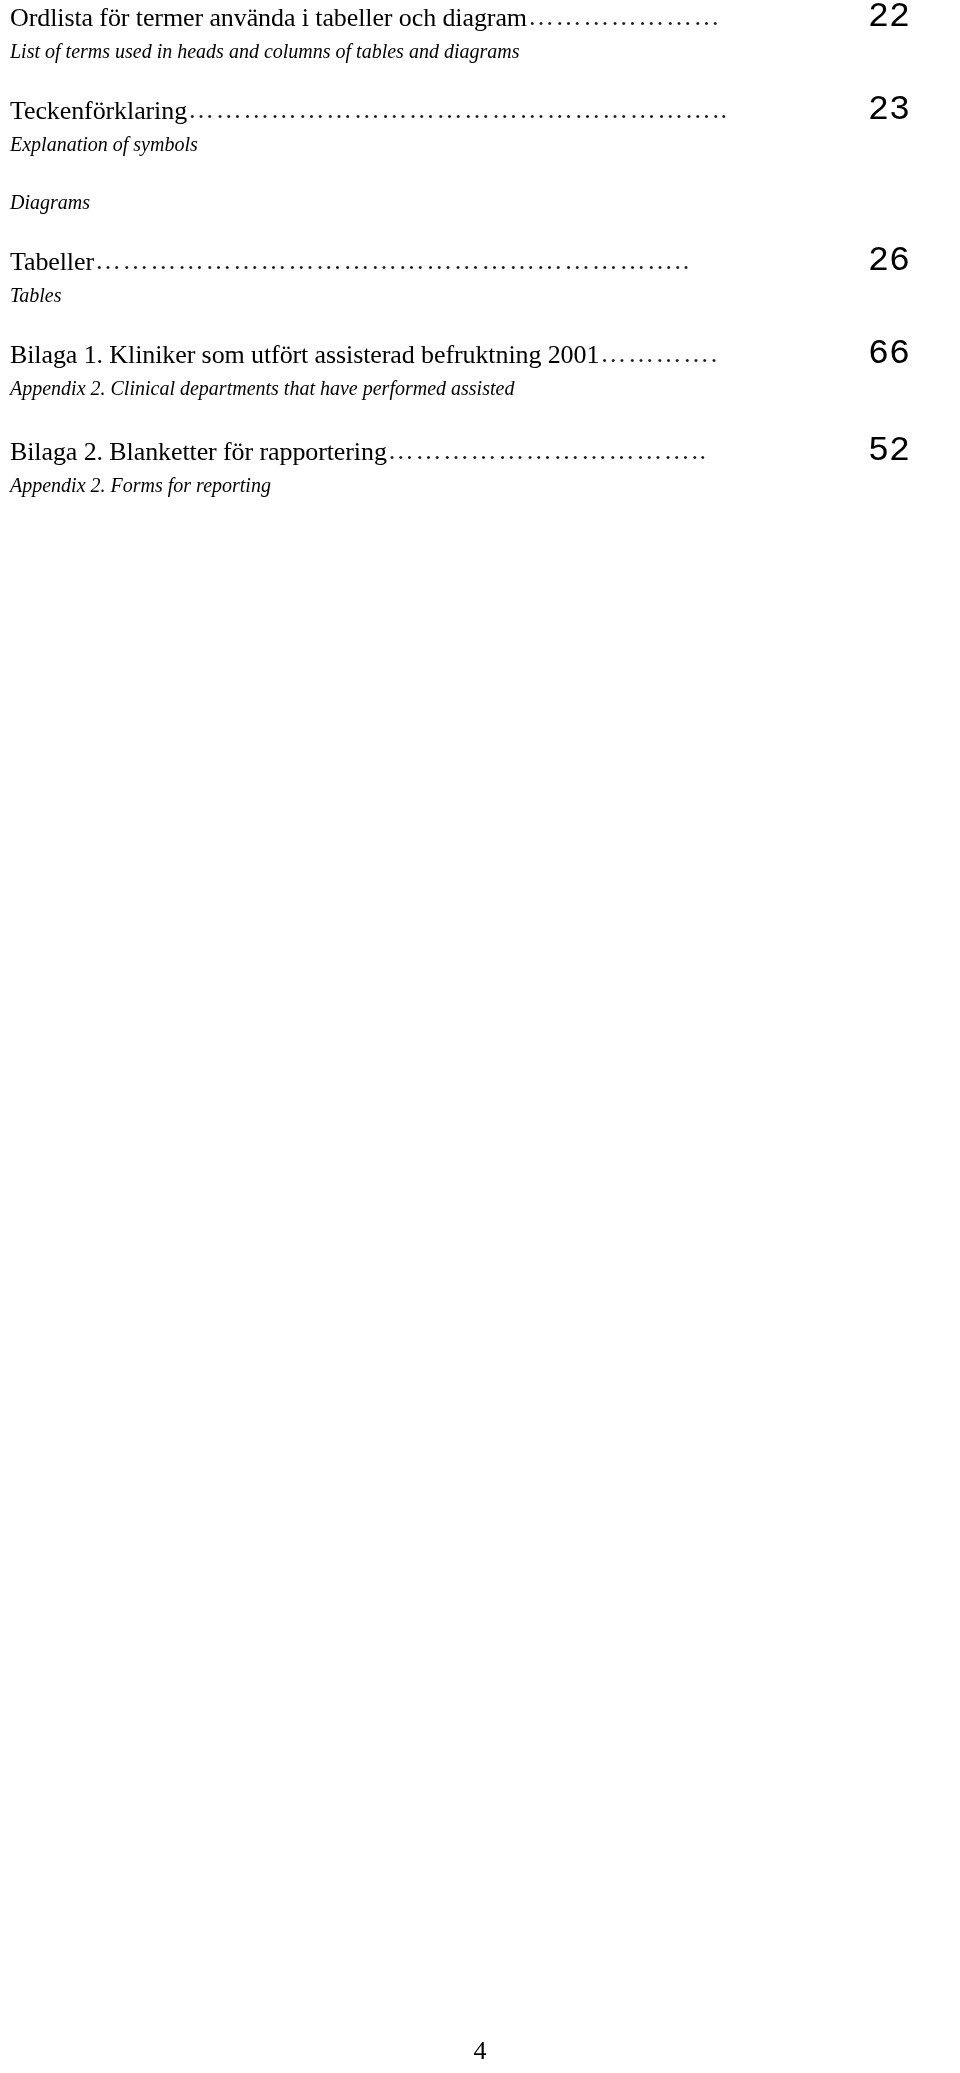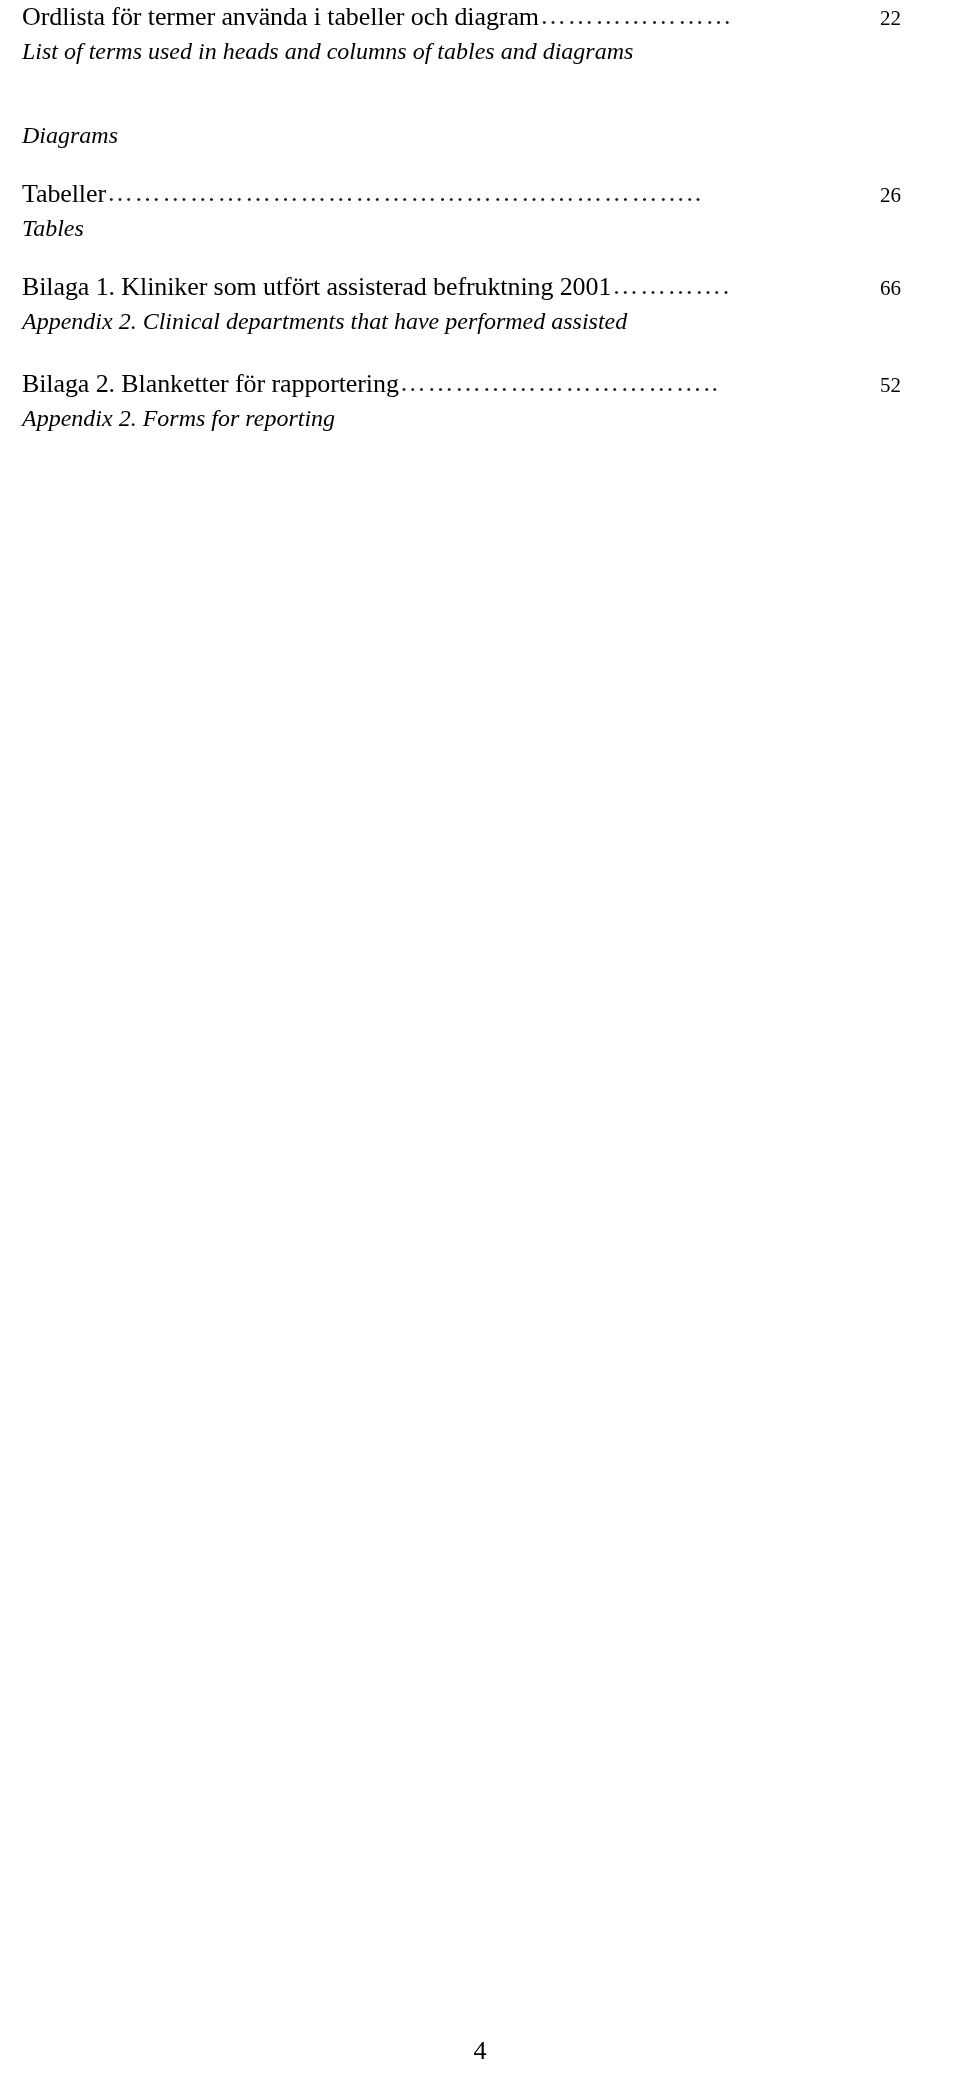--- a/index.html
+++ b/index.html
@@ -11,21 +11,21 @@
     width: 960px;
     height: 2073px;
     position: relative;
     font-family: "Liberation Serif", "DejaVu Serif", serif;
     color: #000000;
     overflow: hidden;
   }
 
   #toc {
     position: absolute;
-    left: 22px;
+    left: 10px;
     top: 0px;
     width: 912px;
   }
 
   .toc-entry {
     width: 100%;
   }
 
   
   .toc-line {
@@ -52,29 +52,30 @@
     min-width: 0;
     margin-left: 1px;
     position: relative;
     top: -1px;
   }
 
   .toc-page {
     flex: 0 0 auto;
     width: 54px;
     text-align: left;
-    font-size: 21px;
+    font-size: 35px;
     padding-left: 32px;
     box-sizing: content-box;
+    font-family: Liberation Mono, monospace;
   }
 
   
   .toc-sub {
     font-style: italic;
-    font-size: 24px;
+    font-size: 20px;
     line-height: 32px;
     width: 760px;
   }
 
   .toc-sub-line {
     display: block;
   }
   .gap-md { height: 26px; }
   .gap-lg { height: 30px; }
 
@@ -99,20 +100,30 @@
       <span class="toc-dots">…………………</span>
       <span class="toc-page">22</span>
     </div>
     <div class="toc-sub">
       <span class="toc-sub-line">List of terms used in heads and columns of tables and diagrams</span>
     </div>
   </div>
 
   <div class="gap-md"></div>
 
+  <div class="toc-entry">
+    <div class="toc-line">
+      <span class="toc-title">Teckenförklaring</span>
+      <span class="toc-dots">…………………………………………………..</span>
+      <span class="toc-page">23</span>
+    </div>
+    <div class="toc-sub">
+      <span class="toc-sub-line">Explanation of symbols</span>
+    </div>
+  </div>
 
   <div class="gap-md"></div>
 
   <div class="toc-entry">
     <div class="toc-sub">
       <span class="toc-sub-line">Diagrams</span>
     </div>
   </div>
 
   <div class="gap-md"></div>

